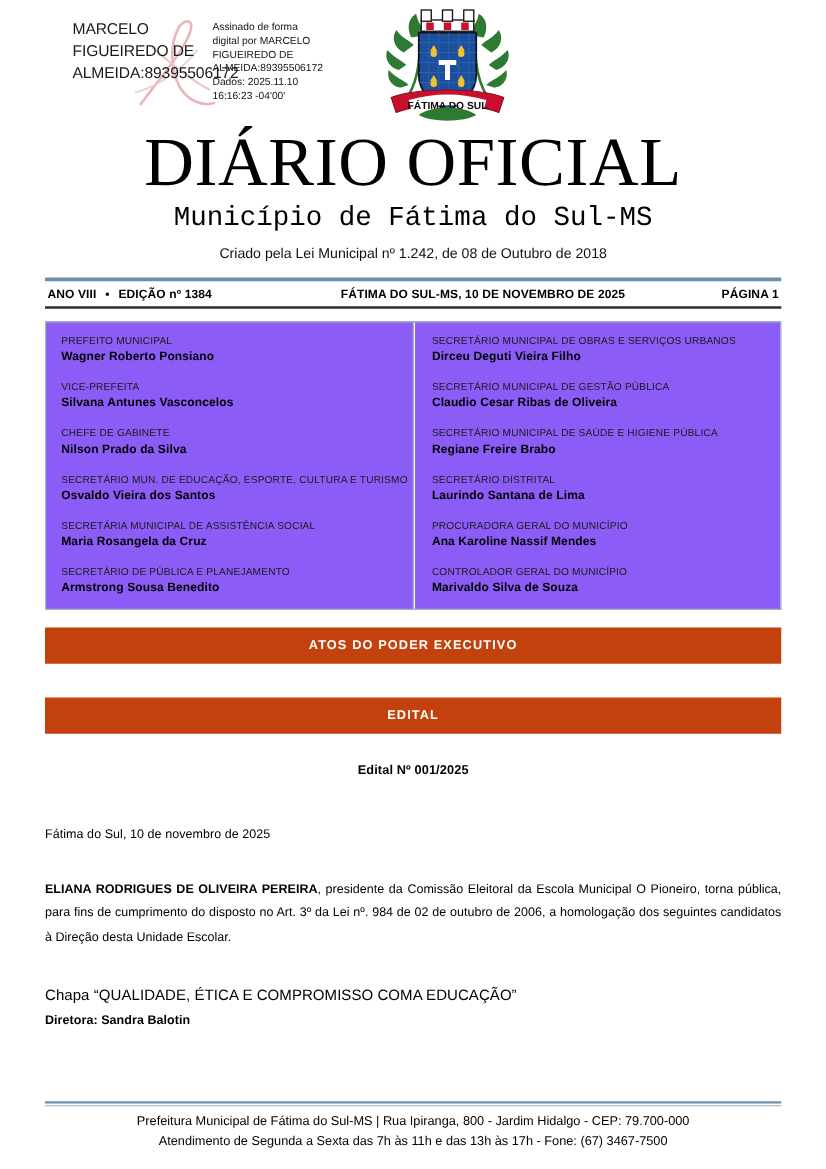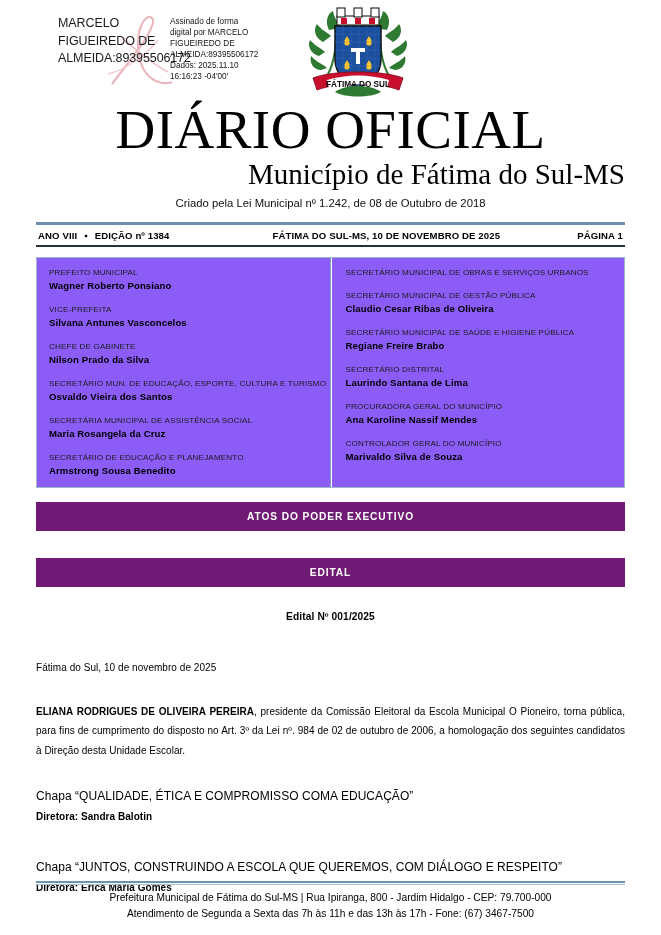--- a/index.html
+++ b/index.html
@@ -78,23 +78,23 @@
   .title-main {
     text-align: center;
     font-family: Liberation Serif, serif;
     font-size: 55px;
     line-height: 56px;
     letter-spacing: 0.5px;
     margin-top: 2px;
     color: #000;
   }
   .title-sub {
-    text-align: right;
-    font-family: Liberation Serif, serif;
-    font-size: 29px;
+    text-align: center;
+    font-family: Liberation Mono, monospace;
+    font-size: 22px;
     line-height: 31px;
     margin-top: 1px;
     color: #000;
   }
   .title-law {
     text-align: center;
     font-size: 11.3px;
     line-height: 15px;
     margin-top: 6px;
     color: #111;
@@ -165,21 +165,21 @@
     font-weight: bold;
     letter-spacing: 0.1px;
     color: #000;
     margin-top: 1px;
     white-space: nowrap;
   }
 
   
   .banner {
     margin-top: 14px;
-    background: #701a75;
+    background: #c2410c;
     color: #ffffff;
     text-align: center;
     font-size: 10.2px;
     font-weight: bold;
     letter-spacing: 0.9px;
     padding: 9px 0 9px 0;
   }
   .banner.second { margin-top: 27px; }
 
   
@@ -356,27 +356,28 @@
       </div>
       <div class="official">
         <div class="official-role">SECRETÁRIO MUN. DE EDUCAÇÃO, ESPORTE, CULTURA E TURISMO</div>
         <div class="official-name">Osvaldo Vieira dos Santos</div>
       </div>
       <div class="official">
         <div class="official-role">SECRETÁRIA MUNICIPAL DE ASSISTÊNCIA SOCIAL</div>
         <div class="official-name">Maria Rosangela da Cruz</div>
       </div>
       <div class="official">
-        <div class="official-role">SECRETÁRIO DE EDUCAÇÃO E PLANEJAMENTO</div>
+        <div class="official-role">SECRETÁRIO DE PÚBLICA E PLANEJAMENTO</div>
         <div class="official-name">Armstrong Sousa Benedito</div>
       </div>
     </div>
     <div class="officials-col right">
       <div class="official">
         <div class="official-role">SECRETÁRIO MUNICIPAL DE OBRAS E SERVIÇOS URBANOS</div>
+        <div class="official-name">Dirceu Deguti Vieira Filho</div>
       </div>
       <div class="official">
         <div class="official-role">SECRETÁRIO MUNICIPAL DE GESTÃO PÚBLICA</div>
         <div class="official-name">Claudio Cesar Ribas de Oliveira</div>
       </div>
       <div class="official">
         <div class="official-role">SECRETÁRIO MUNICIPAL DE SAÚDE E HIGIENE PÚBLICA</div>
         <div class="official-name">Regiane Freire Brabo</div>
       </div>
       <div class="official">
@@ -403,24 +404,20 @@
 
   <div class="paragraph">
     <b>ELIANA RODRIGUES DE OLIVEIRA PEREIRA</b><span>, presidente da Comissão Eleitoral da Escola Municipal O Pioneiro, torna pública, para fins de cumprimento do disposto no Art. 3º da Lei nº. 984 de 02 de outubro de 2006, a homologação dos seguintes candidatos à Direção desta Unidade Escolar.</span>
   </div>
 
   <div class="chapa">
     <div class="chapa-title">Chapa “QUALIDADE, ÉTICA E COMPROMISSO COMA EDUCAÇÃO”</div>
     <div class="chapa-dir">Diretora: Sandra Balotin</div>
   </div>
 
-  <div class="chapa second">
-    <div class="chapa-title">Chapa “JUNTOS, CONSTRUINDO A ESCOLA QUE QUEREMOS, COM DIÁLOGO E RESPEITO”</div>
-    <div class="chapa-dir">Diretora: Érica Maria Gomes</div>
-  </div>
 
   <div class="footer">
     <div class="footer-rule-top"></div>
     <div class="footer-rule-gap"></div>
     <div class="footer-rule-bot"></div>
     <div class="footer-text">Prefeitura Municipal de Fátima do Sul-MS | Rua Ipiranga, 800 - Jardim Hidalgo - CEP: 79.700-000</div>
     <div class="footer-text" style="padding-top:0">Atendimento de Segunda a Sexta das 7h às 11h e das 13h às 17h - Fone: (67) 3467-7500</div>
   </div>
 
 </div>

